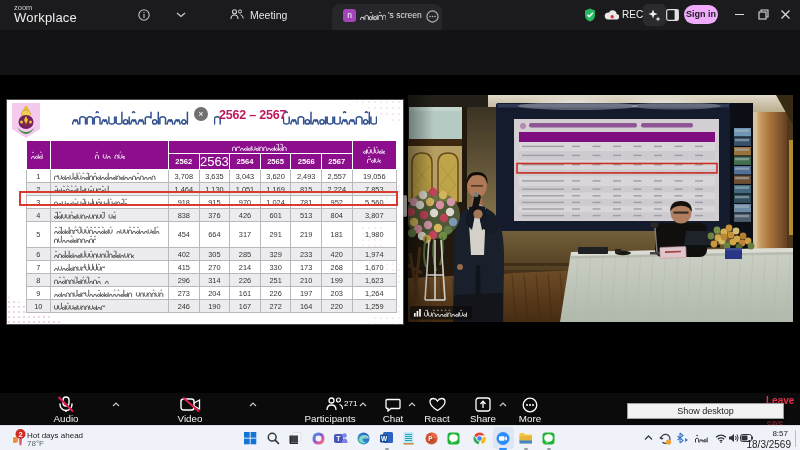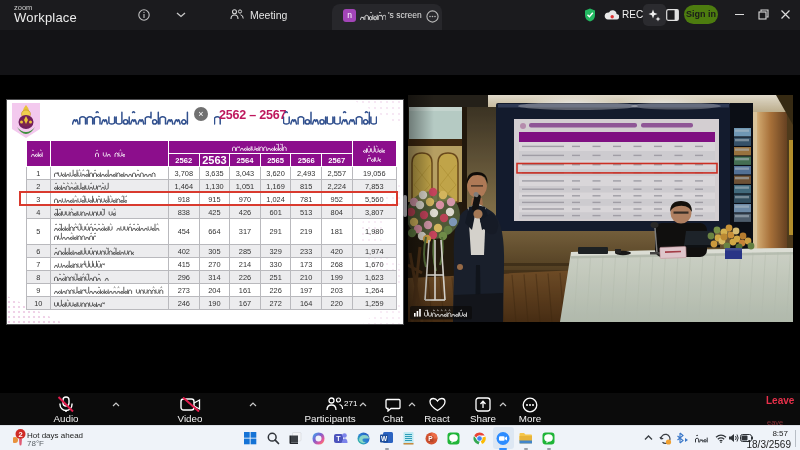--- a/index.html
+++ b/index.html
@@ -61,21 +61,21 @@
 <div class="abs" style="left:622px;top:9px;font-size:10px;color:#f0f0f0;font-weight:500">REC</div>
 <div class="abs" style="left:643px;top:4px;width:23px;height:22px;background:#2b2b2f;border-radius:5px"></div>
 <svg class="abs" style="left:647px;top:8px" width="15" height="15" viewBox="0 0 15 15">
 <path d="M6,1.5 L7.2,4.8 L10.5,6 L7.2,7.2 L6,10.5 L4.8,7.2 L1.5,6 L4.8,4.8 Z" fill="#ececec"></path>
 <path d="M11,8.5 L11.7,10.3 L13.5,11 L11.7,11.7 L11,13.5 L10.3,11.7 L8.5,11 L10.3,10.3 Z" fill="#ececec"></path>
     </svg>
 <svg class="abs" style="left:666px;top:9px" width="13" height="12" viewBox="0 0 13 12">
 <rect x="0.7" y="0.7" width="11.6" height="10.6" rx="1.5" fill="none" stroke="#e0e0e0" stroke-width="1.2"></rect>
 <rect x="8.6" y="0.7" width="3.7" height="10.6" fill="#e0e0e0"></rect>
     </svg>
-<div class="abs" style="left:684px;top:5px;width:34px;height:19px;background:#4d7c0f;border-radius:10px;font-size:9px;font-weight:600;color:#1a1a1a;text-align:center;line-height:19px">Sign in</div>
+<div class="abs" style="left:684px;top:5px;width:34px;height:19px;background:#f0abfc;border-radius:10px;font-size:9px;font-weight:600;color:#1a1a1a;text-align:center;line-height:19px">Sign in</div>
 <div class="abs" style="left:735px;top:14px;width:9px;height:1.4px;background:#dcdcdc"></div>
 <svg class="abs" style="left:758px;top:9px" width="11" height="11" viewBox="0 0 11 11">
 <path d="M3,2.5 L3,1 L10,1 L10,8 L8.5,8" fill="none" stroke="#dcdcdc" stroke-width="1.1"></path>
 <rect x="1" y="3" width="7" height="7" fill="none" stroke="#dcdcdc" stroke-width="1.1"></rect>
     </svg>
 <svg class="abs" style="left:780px;top:9px" width="11" height="11" viewBox="0 0 11 11">
 <path d="M1.5,1.5 L9.5,9.5 M9.5,1.5 L1.5,9.5" stroke="#dcdcdc" stroke-width="1.2"></path>
     </svg>
 </div>
 <div id="content">
@@ -164,21 +164,21 @@
               </div>
               <div style="margin:0 auto;width:14px">
                 <svg width="14" height="9" viewBox="0 0 14 9" style="display:block">
                   <path d="M0.5,7.5L0.5,4.8Q2.0,3.0 3.5,4.8L3.5,3.8M1.5,1.3q0.5,-0.8 1.1,0M4.4,6.4a1.1,1.1 0 1 0 2.2,0a1.1,1.1 0 1 0 -2.2,0M7.4,7.5L7.4,3.8M8.3,3.8L8.3,6.5Q9.8,8.1 11.3,6.5L11.3,3.8M12.2,6.4a1.1,1.1 0 1 0 2.2,0a1.1,1.1 0 1 0 -2.2,0M15.2,7.5L15.2,3.8" fill="none" stroke="#fff" stroke-width="0.79" stroke-linecap="round" stroke-linejoin="round"></path>
                 </svg>
               </div>
             </td>
           </tr>
           <tr style="height:13px">
             <td class="hd" style="font-weight:700;font-size:7.6px">2562</td>
-            <td class="hd" style="font-weight:700;font-size:11px">2563</td>
+            <td class="hd" style="font-weight:400;font-size:13px">2563</td>
             <td class="hd" style="font-weight:700;font-size:7.6px">2564</td>
             <td class="hd" style="font-weight:700;font-size:7.6px">2565</td>
             <td class="hd" style="font-weight:700;font-size:7.6px">2566</td>
             <td class="hd" style="font-weight:700;font-size:7.6px">2567</td>
           </tr>
           <tr style="height:13px">
             <td>1</td>
             <td class="u">
               <svg width="102" height="9" viewBox="0 0 102 9" style="display:block">
                 <path d="M0.5,7.5L0.5,4.8Q2.0,3.0 3.5,4.8L3.5,3.8M4.4,3.8L4.4,6.5Q5.9,8.1 7.4,6.5L7.4,3.8M8.3,6.4a1.1,1.1 0 1 0 2.2,0a1.1,1.1 0 1 0 -2.2,0M11.3,7.5L11.3,3.8M12.2,7.5Q13.2,3.8 13.8,6.2Q14.5,3.8 15.2,7.5M16.1,3.8L16.1,6.5Q17.6,8.1 19.1,6.5L19.1,1.2M20.0,6.4a1.1,1.1 0 1 0 2.2,0a1.1,1.1 0 1 0 -2.2,0M23.0,7.5L23.0,1.2M23.9,3.8L23.9,6.5Q25.4,8.1 26.9,6.5L26.9,3.8M24.9,1.3q0.5,-0.8 1.1,0M27.8,7.5Q28.8,3.8 29.4,6.2Q30.1,3.8 30.8,7.5M28.8,1.3q0.5,-0.8 1.1,0M31.7,6.4a1.1,1.1 0 1 0 2.2,0a1.1,1.1 0 1 0 -2.2,0M34.7,7.5L34.7,1.2M32.7,1.3q0.5,-0.8 1.1,0M35.6,7.5L35.6,4.8Q37.1,3.0 38.6,4.8L38.6,7.5M39.5,7.5L39.5,4.8Q41.0,3.0 42.5,4.8L42.5,7.5M40.5,1.3q0.5,-0.8 1.1,0M43.4,6.4a1.1,1.1 0 1 0 2.2,0a1.1,1.1 0 1 0 -2.2,0M46.4,7.5L46.4,3.8M47.3,7.5Q48.3,3.8 48.9,6.2Q49.6,3.8 50.3,7.5M51.2,6.4a1.1,1.1 0 1 0 2.2,0a1.1,1.1 0 1 0 -2.2,0M54.2,7.5L54.2,1.2M55.1,7.5Q56.1,3.8 56.7,6.2Q57.4,3.8 58.1,7.5M59.0,6.4a1.1,1.1 0 1 0 2.2,0a1.1,1.1 0 1 0 -2.2,0M62.0,7.5L62.0,3.8M62.9,7.5L62.9,4.8Q64.4,3.0 65.9,4.8L65.9,7.5M66.8,6.4a1.1,1.1 0 1 0 2.2,0a1.1,1.1 0 1 0 -2.2,0M69.8,7.5L69.8,3.8M70.7,7.5Q71.7,3.8 72.3,6.2Q73.0,3.8 73.7,7.5M74.6,7.5Q75.6,3.8 76.2,6.2Q76.9,3.8 77.6,7.5M78.5,7.5L78.5,4.8Q80.0,3.0 81.5,4.8L81.5,7.5M82.4,7.5Q83.4,3.8 84.0,6.2Q84.7,3.8 85.4,7.5M83.4,1.3q0.5,-0.8 1.1,0M86.3,7.5L86.3,4.8Q87.8,3.0 89.3,4.8L89.3,7.5M90.2,7.5Q91.2,3.8 91.8,6.2Q92.5,3.8 93.2,7.5M94.1,7.5Q95.1,3.8 95.7,6.2Q96.4,3.8 97.1,7.5M98.0,7.5L98.0,4.8Q99.5,3.0 101.0,4.8L101.0,7.5" fill="none" stroke="#3a3a3a" stroke-width="0.79" stroke-linecap="round" stroke-linejoin="round"></path>
@@ -223,21 +223,21 @@
             <td>5,560</td>
           </tr>
           <tr style="height:13px" class="gray">
             <td>4</td>
             <td class="u">
               <svg width="62" height="9" viewBox="0 0 62 9" style="display:block">
                 <path d="M0.5,6.4a1.1,1.1 0 1 0 2.2,0a1.1,1.1 0 1 0 -2.2,0M3.5,7.5L3.5,1.2M1.5,1.3q0.5,-0.8 1.1,0M4.4,6.4a1.1,1.1 0 1 0 2.2,0a1.1,1.1 0 1 0 -2.2,0M7.4,7.5L7.4,3.8M5.4,1.3q0.5,-0.8 1.1,0M8.3,3.8L8.3,6.5Q9.8,8.1 11.3,6.5L11.3,3.8M12.2,3.8L12.2,6.5Q13.7,8.1 15.2,6.5L15.2,3.8M16.1,7.5L16.1,4.8Q17.6,3.0 19.1,4.8L19.1,7.5M17.1,1.3q0.5,-0.8 1.1,0M20.0,6.4a1.1,1.1 0 1 0 2.2,0a1.1,1.1 0 1 0 -2.2,0M23.0,7.5L23.0,3.8M23.9,3.8L23.9,6.5Q25.4,8.1 26.9,6.5L26.9,3.8M27.8,7.5L27.8,4.8Q29.3,3.0 30.8,4.8L30.8,7.5M31.7,7.5Q32.7,3.8 33.3,6.2Q34.0,3.8 34.7,7.5M35.6,3.8L35.6,6.5Q37.1,8.1 38.6,6.5L38.6,3.8M39.5,7.5L39.5,4.8Q41.0,3.0 42.5,4.8L42.5,7.5M43.4,3.8L43.4,6.5Q44.9,8.1 46.4,6.5L46.4,3.8M47.3,3.8L47.3,6.5Q48.8,8.1 50.3,6.5L50.3,1.2M48.3,1.3q0.5,-0.8 1.1,0M55.1,3.8L55.1,6.5Q56.6,8.1 58.1,6.5L58.1,3.8M59.0,6.4a1.1,1.1 0 1 0 2.2,0a1.1,1.1 0 1 0 -2.2,0M62.0,7.5L62.0,3.8M60.0,1.3q0.5,-0.8 1.1,0" fill="none" stroke="#3a3a3a" stroke-width="0.79" stroke-linecap="round" stroke-linejoin="round"></path>
               </svg>
             </td>
             <td>838</td>
-            <td>425</td>
+            <td>376</td>
             <td>426</td>
             <td>601</td>
             <td>513</td>
             <td>804</td>
             <td>3,807</td>
           </tr>
           <tr style="height:26px">
             <td>5</td>
             <td class="u">
               <div>
@@ -705,20 +705,21 @@
     <div class="tblabel" style="left:483px;top:20px">Share</div>
     <svg class="abs" style="left:522px;top:4px" width="16" height="16" viewBox="0 0 16 16">
 <circle cx="8" cy="8" r="6.8" fill="none" stroke="#fff" stroke-width="1.3"></circle>
 <circle cx="5" cy="8" r="1" fill="#fff"></circle>
       <circle cx="8" cy="8" r="1" fill="#fff"></circle>
       <circle cx="11" cy="8" r="1" fill="#fff"></circle>
     </svg>
     <div class="tblabel" style="left:530px;top:20px">More</div>
     <div class="abs" style="left:766px;top:2px;font-size:10px;font-weight:600;color:#e8304a">Leave</div>
     <div class="abs" style="left:767px;top:25px;font-size:7.5px;color:#8a3038">eave</div>
+    <div class="abs" style="left:627px;top:10px;width:157px;height:16px;background:#f2f2f2;border:1px solid #9e9e9e;box-shadow:0 1px 3px rgba(0,0,0,.5);font-size:9px;color:#1a1a1a;text-align:center;line-height:15px">Show desktop</div>
   </div>
 <div id="taskbar"><circle><svg class="abs" style="left:13px;top:3px" width="14" height="18" viewBox="0 0 14 18">
 <circle cx="2" cy="11" r="3" fill="#e8923e"></circle>
 <circle cx="7.5" cy="5" r="5" fill="#cf2b26"></circle>
         <text x="7.5" y="7.6" font-size="7.5" fill="#fff" text-anchor="middle" font-weight="bold" font-family="Liberation Sans">2</text>
 <path d="M6,10 L9,10 L8.6,15 Q8.5,16.5 7.5,16.5 Q6.5,16.5 6.4,15 Z" fill="#e05a74"></path>
       </svg><div class="abs" style="left:27px;top:4.5px;font-size:8px;color:#1c1c1c">Hot days ahead</div><div class="abs" style="left:27px;top:13px;font-size:8px;color:#5c6268">78°F</div><div class="abs" style="left:492.5px;top:1px;width:21px;height:22px;background:#dde7f3;border-radius:3px"></div><svg class="abs" style="left:244.25px;top:6px" width="14" height="14" viewBox="0 0 14 14">
         <g fill="#1573d6">
           <rect x="0" y="0" width="5.7" height="5.7"></rect>
           <rect x="6.6" y="0" width="5.7" height="5.7"></rect>

